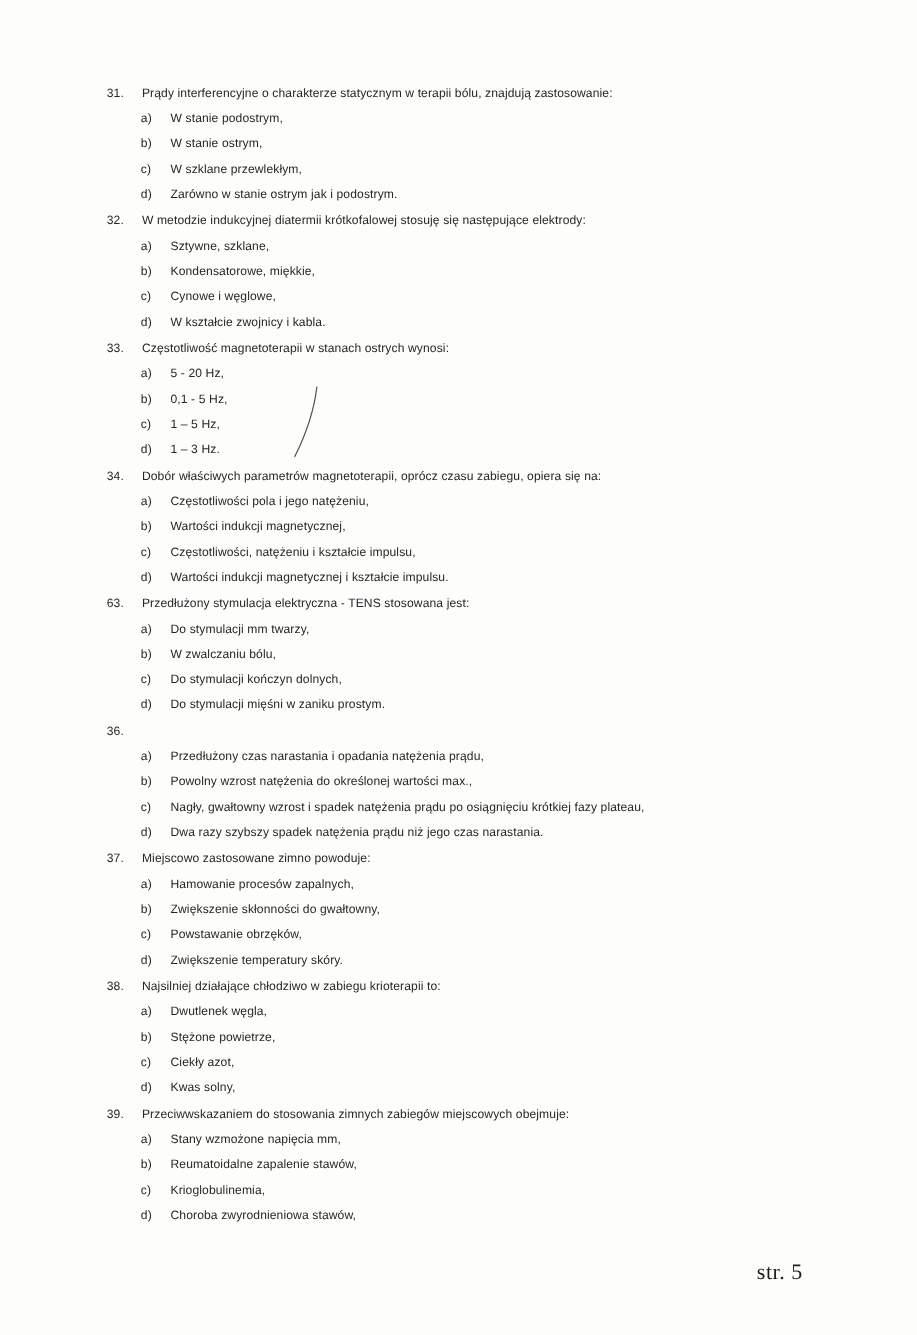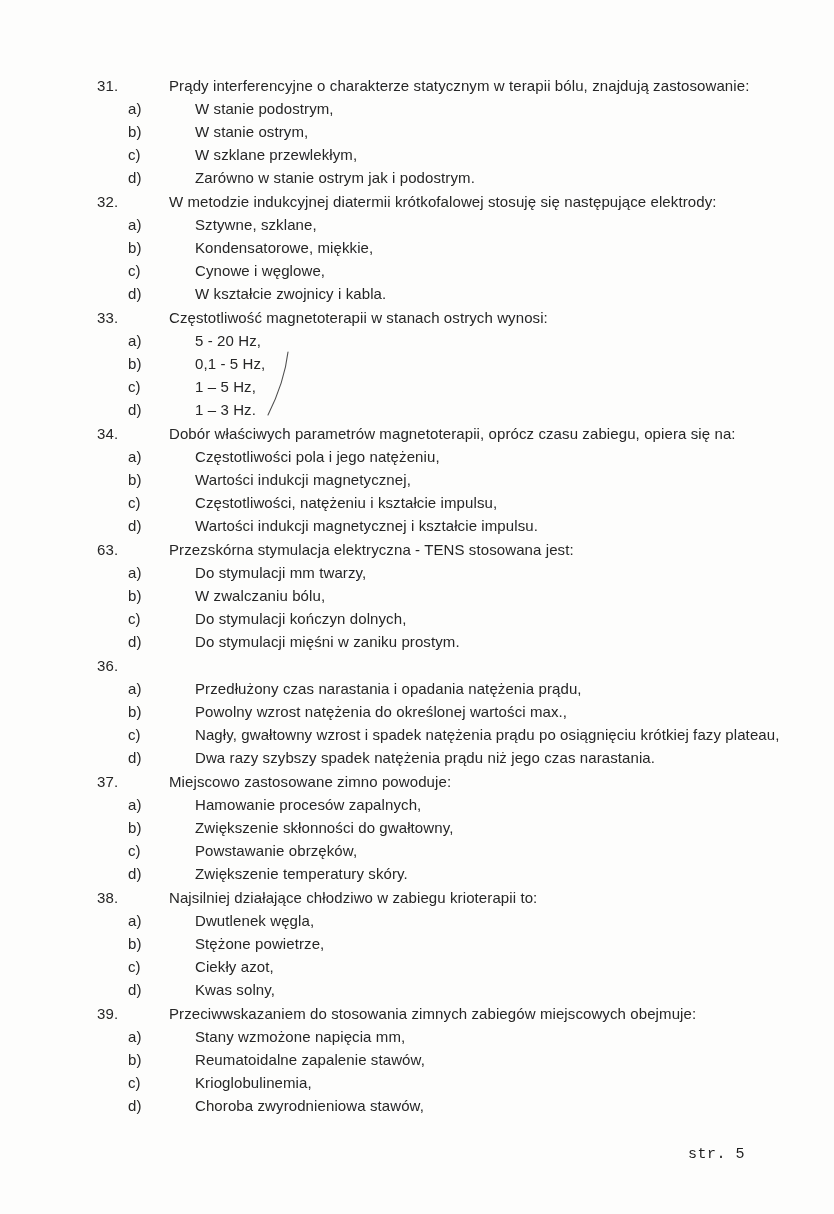--- a/index.html
+++ b/index.html
@@ -19,24 +19,23 @@
   .questions {
     position: absolute;
     top: 74px;
     left: 0;
     width: 100%;
   }
   .q { margin-bottom: 1px; }
   .row {
     display: flex;
     line-height: 23px;
-    font-size: 15px;
+    font-size: 11px;
     letter-spacing: 0.1px;
     white-space: nowrap;
-    gap: 40px;
   }
   .q-head .num {
     margin-left: 97px;
     width: 32px;
     flex: 0 0 auto;
   }
   .opt .letter {
     margin-left: 128px;
     width: 27px;
     flex: 0 0 auto;
@@ -47,22 +46,22 @@
     left: 264px;
     top: 349px;
     width: 28px;
     height: 70px;
     pointer-events: none;
   }
   .footer {
     position: absolute;
     left: 688px;
     top: 1146px;
-    font-family: Liberation Mono, monospace;
-    font-size: 15px;
+    font-family: Liberation Serif, serif;
+    font-size: 20px;
     color: #1d1d1d;
     letter-spacing: 0.5px;
   }
 </style>
 </head>
 <body>
 
 <div class="page">
 
   <div class="questions" id="questions">
@@ -150,21 +149,21 @@
           <span class="opt-text">Częstotliwości, natężeniu i kształcie impulsu,</span>
         </div>
         <div class="row opt">
           <span class="letter">d)</span>
           <span class="opt-text">Wartości indukcji magnetycznej i kształcie impulsu.</span>
         </div>
       </div>
       <div class="q">
         <div class="row q-head">
           <span class="num">63.</span>
-          <span class="q-text">Przezskórna stymulacja elektryczna - TENS stosowana jest:</span>
+          <span class="q-text">Przedłużony stymulacja elektryczna - TENS stosowana jest:</span>
         </div>
         <div class="row opt">
           <span class="letter">a)</span>
           <span class="opt-text">Do stymulacji mm twarzy,</span>
         </div>
         <div class="row opt">
           <span class="letter">b)</span>
           <span class="opt-text">W zwalczaniu bólu,</span>
         </div>
         <div class="row opt">

